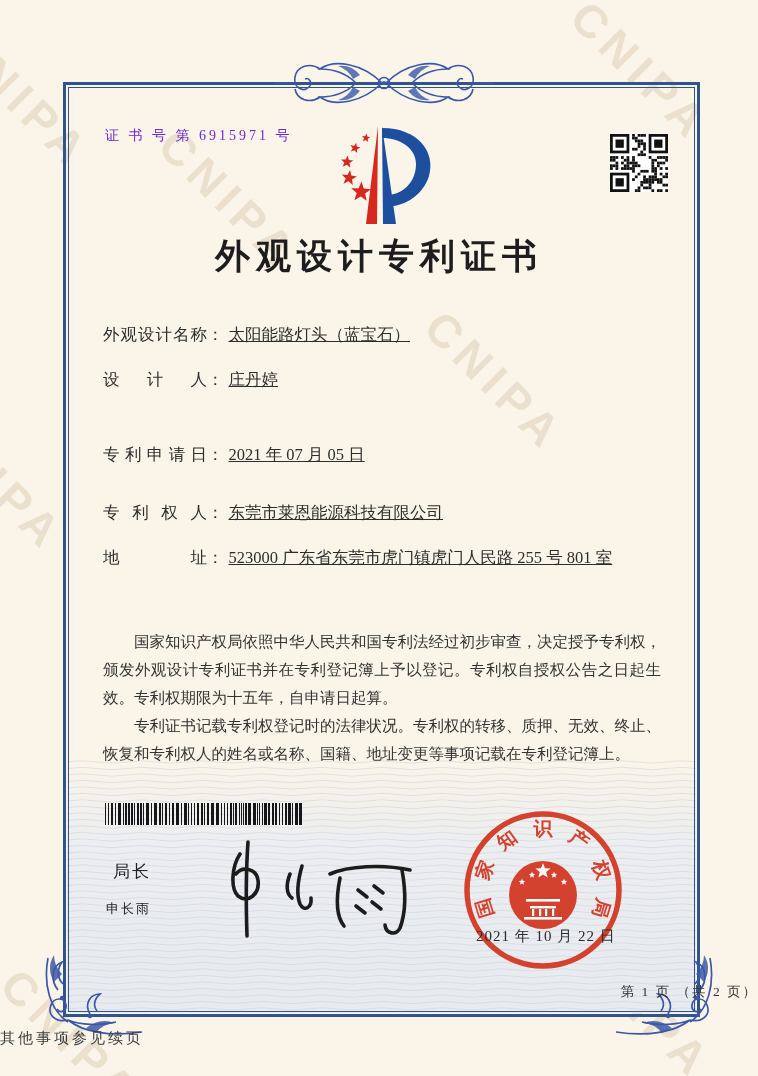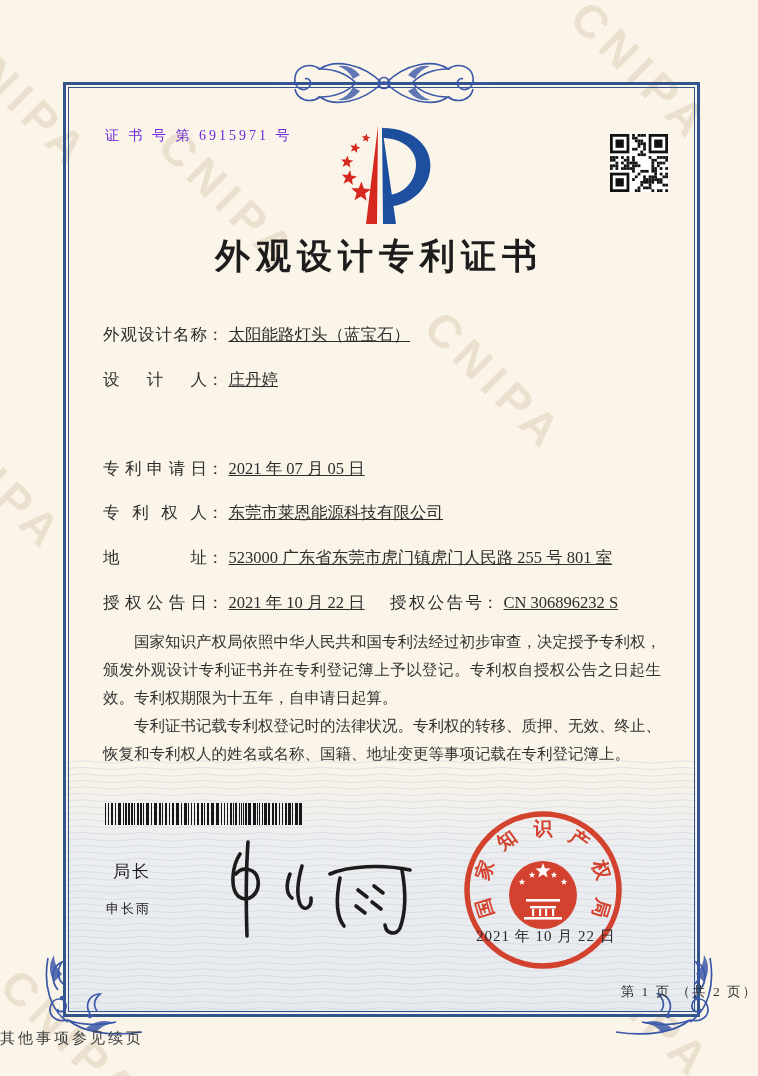--- a/index.html
+++ b/index.html
@@ -297,34 +297,28 @@
       <rect x="5.523809523809524" y="44.19047619047619" width="8.285714285714285" height="8.285714285714285" fill="#111"></rect>
     </svg>
   <div class="title">外观设计专利证书</div>
 
   <div class="frow" style="top:324px">
     <span class="flabel">外观设计名称</span><span>：</span><span class="fval">太阳能路灯头（蓝宝石）</span>
   </div>
   <div class="frow" style="top:369px">
     <span class="flabel">设计人</span><span>：</span><span class="fval">庄丹婷</span>
   </div>
-  <div class="frow" style="top:458px">
+  <div class="frow" style="top:444px">
     <span class="flabel">专利申请日</span><span>：</span><span class="fval">2021 年 07 月 05 日</span>
   </div>
   <div class="frow" style="top:502px">
     <span class="flabel">专利权人</span><span>：</span><span class="fval">东莞市莱恩能源科技有限公司</span>
   </div>
   <div class="frow" style="top:547px">
     <span class="flabel">地址</span><span>：</span><span class="fval">523000 广东省东莞市虎门镇虎门人民路 255 号 801 室</span>
-  </div>
-  <div class="frow" style="top:592px">
-    <span class="flabel">授权公告日</span><span>：</span><span class="fval">2021 年 10 月 22 日</span>
-    <span class="fpair2">
-      <span class="flabel2">授权公告号</span><span>：</span><span class="fval">CN 306896232 S</span>
-    </span>
   </div>
 
   <div class="bodytext">
     <p>国家知识产权局依照中华人民共和国专利法经过初步审查，决定授予专利权，颁发外观设计专利证书并在专利登记簿上予以登记。专利权自授权公告之日起生效。专利权期限为十五年，自申请日起算。</p>
     <p>专利证书记载专利权登记时的法律状况。专利权的转移、质押、无效、终止、恢复和专利权人的姓名或名称、国籍、地址变更等事项记载在专利登记簿上。</p>
   </div>
 
   <svg class="barcode" id="barcode-svg" viewBox="0 0 200 22">
       <rect x="0" y="0" width="1" height="22" fill="#15151a"></rect>
       <rect x="3" y="0" width="1" height="22" fill="#15151a"></rect>

